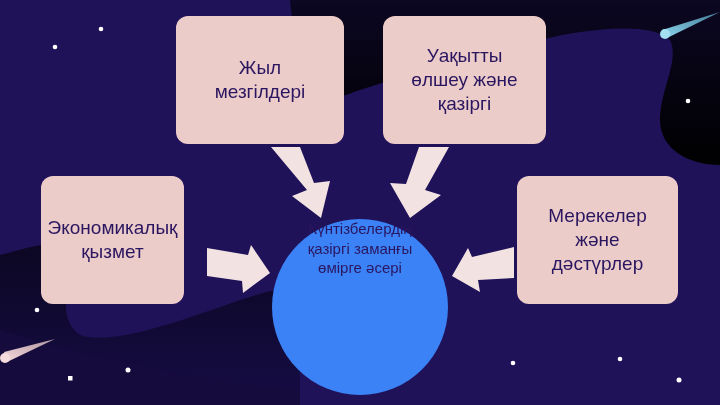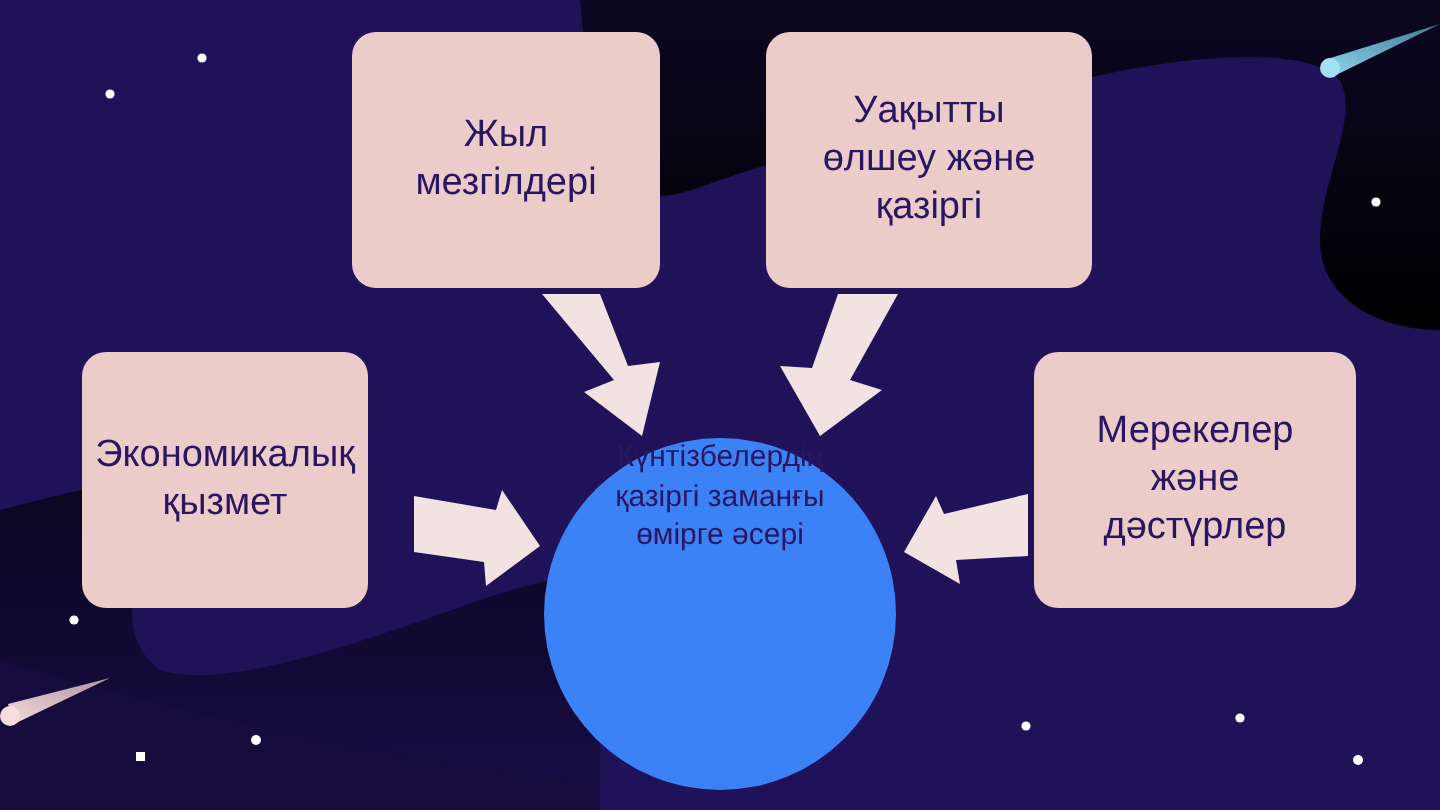--- a/index.html
+++ b/index.html
@@ -89,21 +89,21 @@
     <polygon points="271,147 300,147 314,183 330,181 321,218 292,196 307,190"></polygon>
 
     <polygon points="419,147 449,147 425,190 441,195 410,218 390,183 406,184"></polygon>
 
     <polygon points="207,248 248,255 251,245 270,273 243,293 242,281 207,276"></polygon>
 
     <polygon points="514,247 514,278 478,280 480,292 452,276 468,248 472,257"></polygon>
   </g>
 </svg>
 
-<div class="node" style="left:176px; top:16px; width:154px; height:128px;">
+<div class="node" style="left:176px; top:16px; width:168px; height:128px;">
   <span>Жыл
 мезгілдері</span>
 </div>
 
 <div class="node" style="left:383px; top:16px; width:163px; height:128px;">
   <span>Уақытты
 өлшеу және
 қазіргі</span>
 </div>
 

